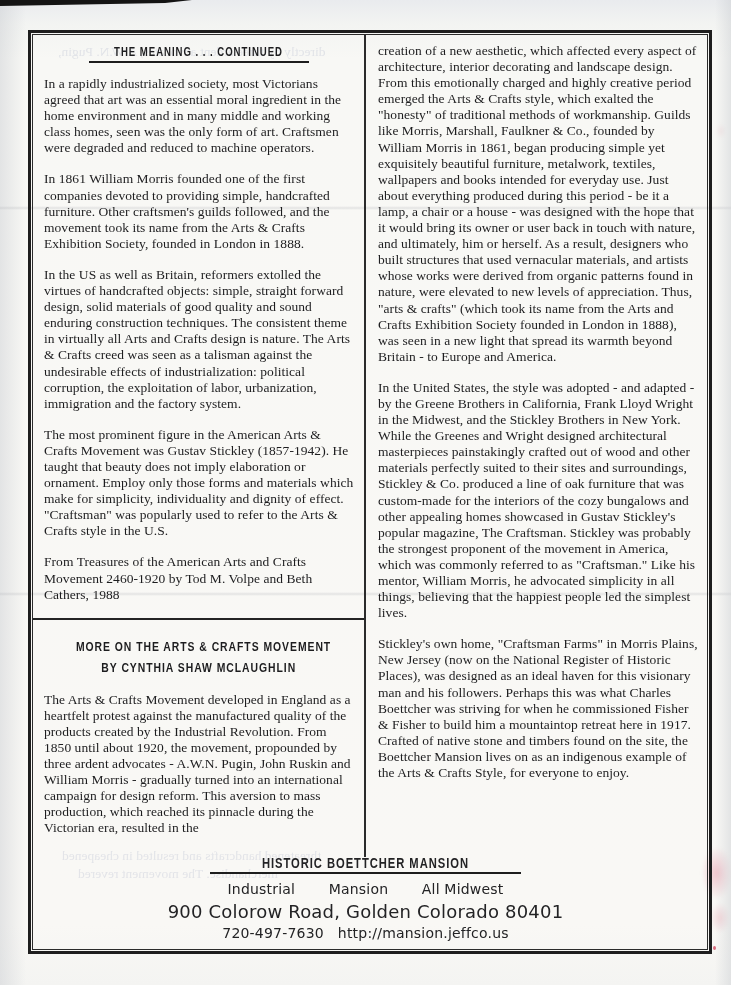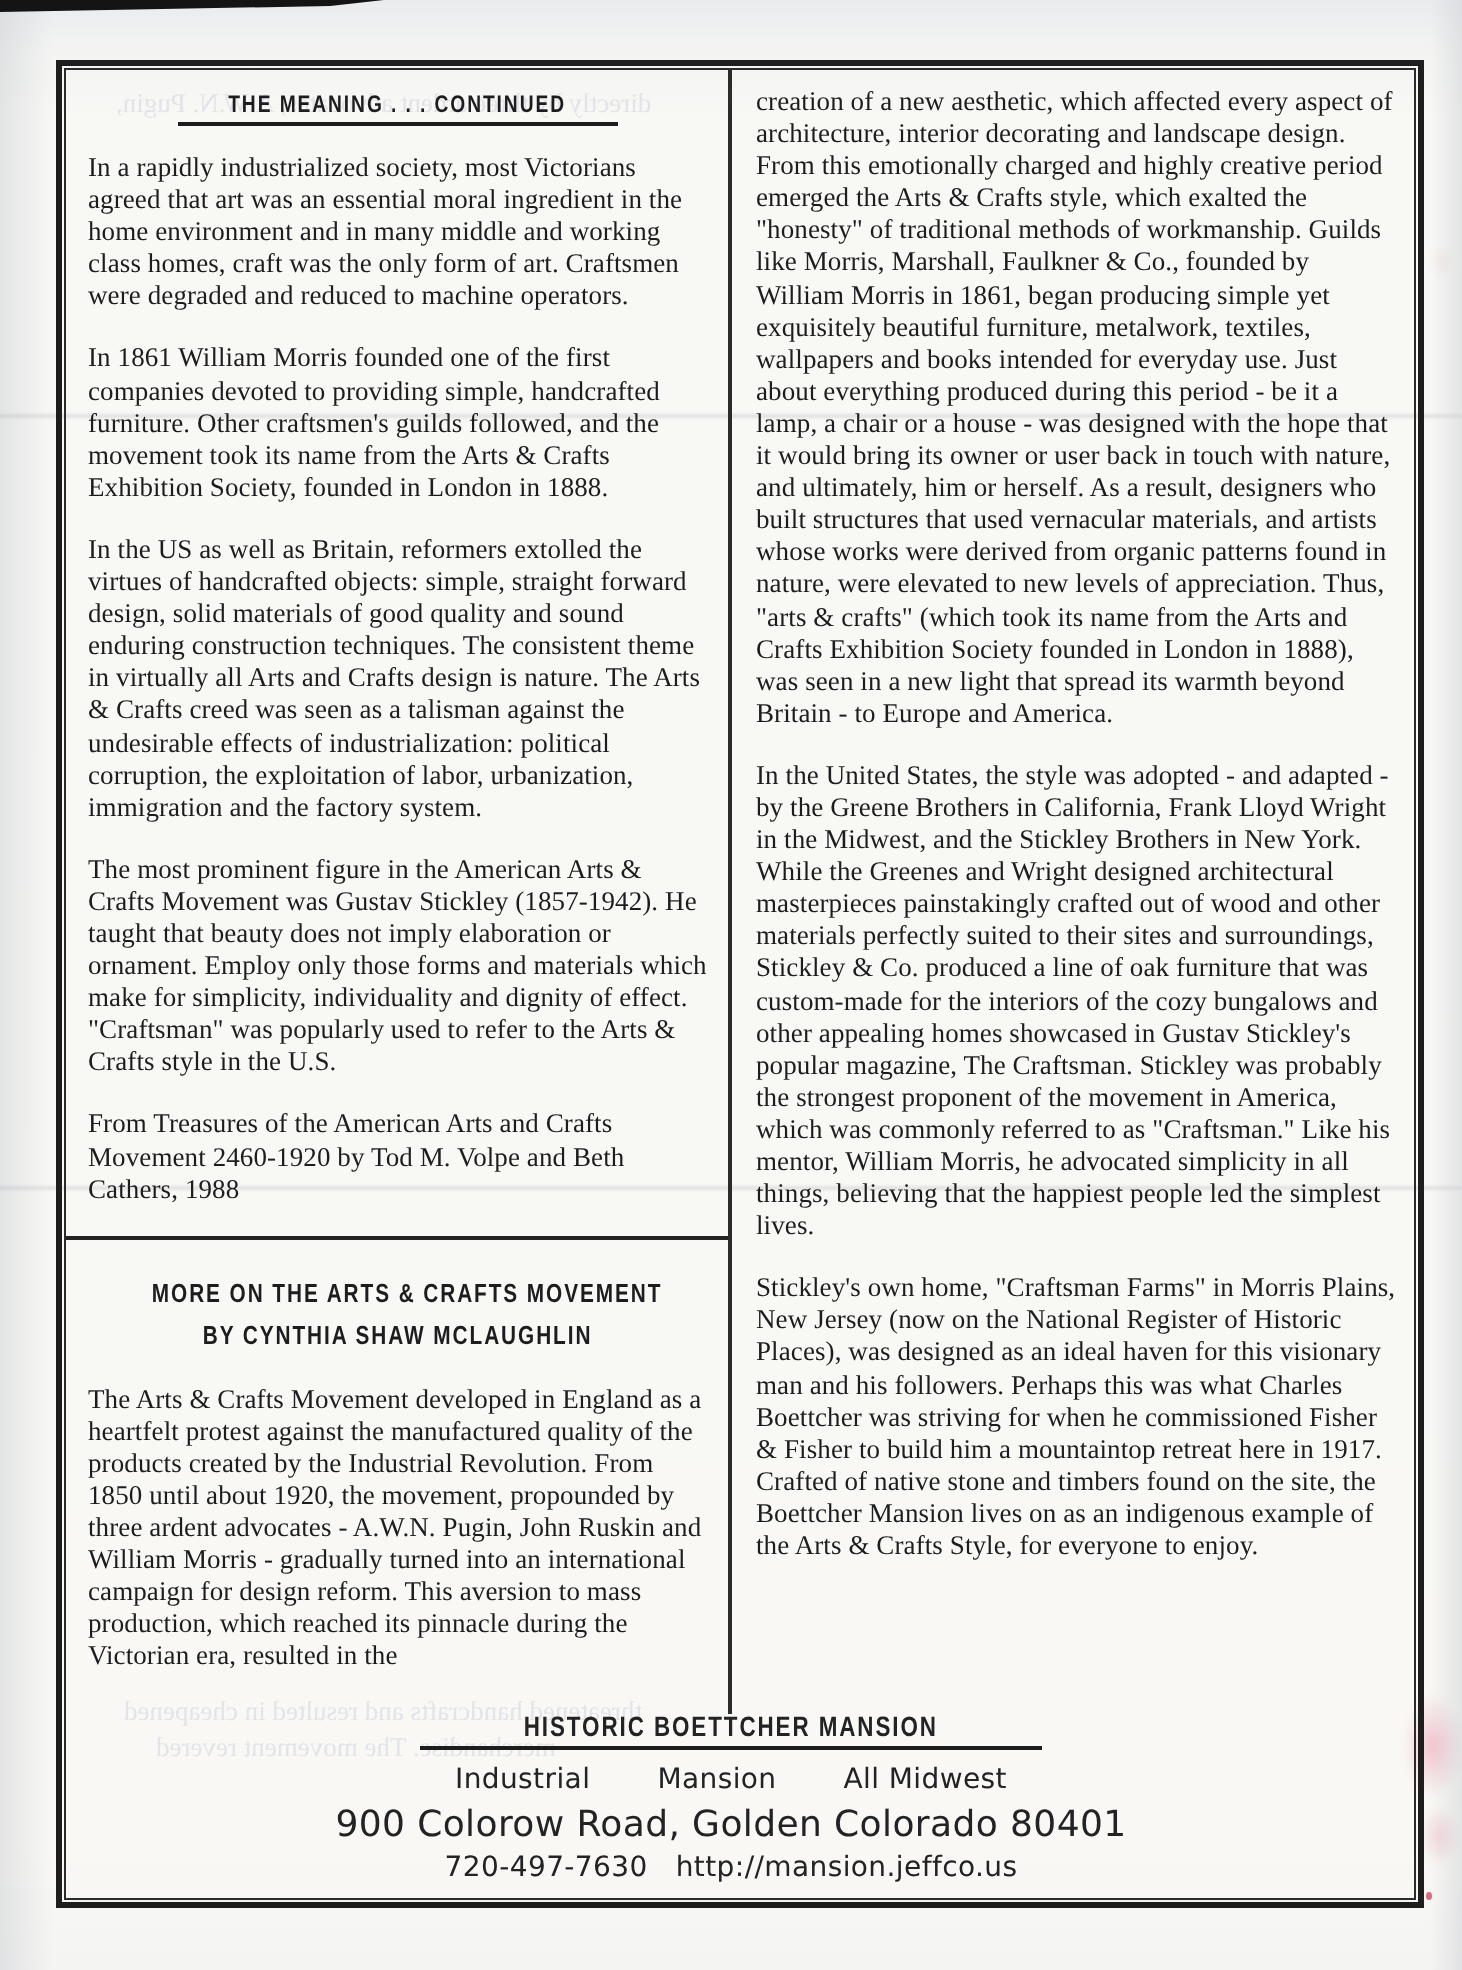--- a/index.html
+++ b/index.html
@@ -88,21 +88,21 @@
 
   <div class="frame">
     <div class="frame-inner">
 
       <div class="columns">
 
         <div class="col-left">
           <div class="sec-head">
             <span class="h-deco">THE MEANING . . . CONTINUED</span>
           </div>
-          <p class="para">In a rapidly industrialized society, most Victorians agreed that art was an essential moral ingredient in the home environment and in many middle and working class homes, craft was the only form of art. Craftsmen were degraded and reduced to machine operators.</p>
+          <p class="para">In a rapidly industrialized society, most Victorians agreed that art was an essential moral ingredient in the home environment and in many middle and working class homes, seen was the only form of art. Craftsmen were degraded and reduced to machine operators.</p>
           <p class="para">In 1861 William Morris founded one of the first companies devoted to providing simple, handcrafted furniture. Other craftsmen's guilds followed, and the movement took its name from the Arts &amp; Crafts Exhibition Society, founded in London in 1888.</p>
           <p class="para">In the US as well as Britain, reformers extolled the virtues of handcrafted objects: simple, straight forward design, solid materials of good quality and sound enduring construction techniques. The consistent theme in virtually all Arts and Crafts design is nature. The Arts &amp; Crafts creed was seen as a talisman against the undesirable effects of industrialization: political corruption, the exploitation of labor, urbanization, immigration and the factory system.</p>
           <p class="para">The most prominent figure in the American Arts &amp; Crafts Movement was Gustav Stickley (1857-1942). He taught that beauty does not imply elaboration or ornament. Employ only those forms and materials which make for simplicity, individuality and dignity of effect. "Craftsman" was popularly used to refer to the Arts &amp; Crafts style in the U.S.</p>
           <p class="para">From Treasures of the American Arts and Crafts Movement 2460-1920 by Tod M. Volpe and Beth Cathers, 1988</p>
 
           <hr class="sec-divider">
 
           <div class="sec-head2">
             <span class="h-deco">MORE ON THE ARTS &amp; CRAFTS MOVEMENT</span><br>
             <span class="h-deco">BY CYNTHIA SHAW MCLAUGHLIN</span>

